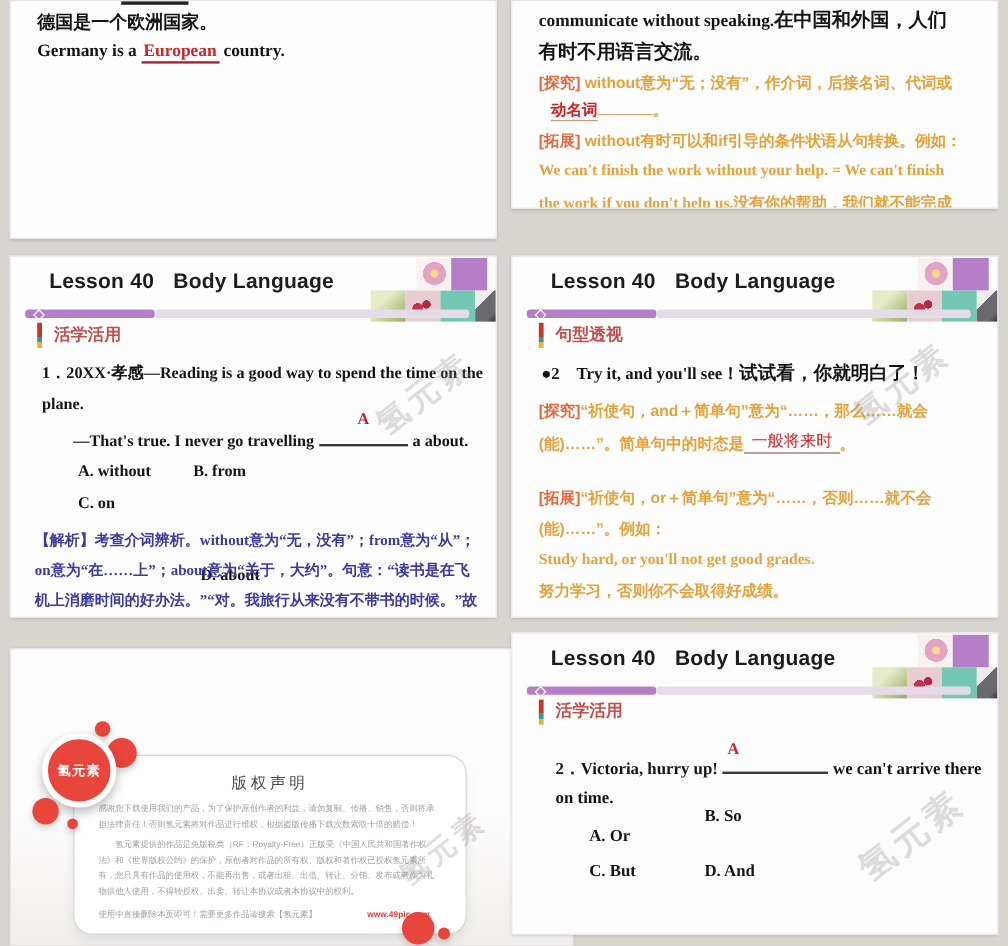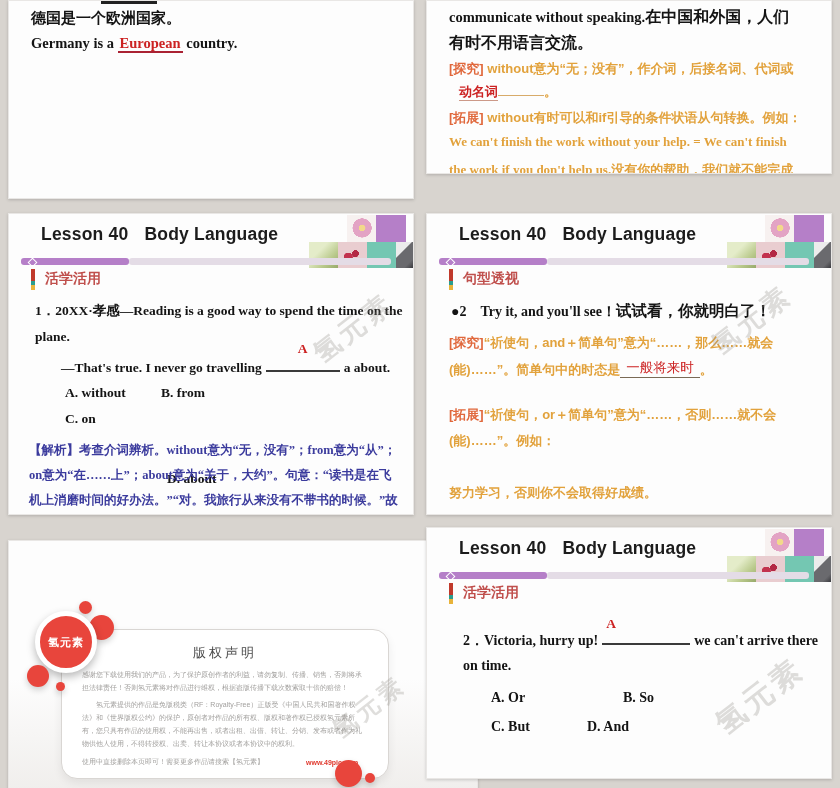--- a/index.html
+++ b/index.html
@@ -147,20 +147,21 @@
   <div class="abs sec-bar"></div>
   <div class="abs sec-label">句型透视</div>
 
   <div class="abs" style="left:24px;top:87px;"><span class="serif q" style="font-size:14px;">●2</span><span style="display:inline-block;width:14px;"></span><span class="serif q" style="font-size:14px;">Try it, and you'll see！</span><span class="cjk" style="font-size:15.5px;color:#141414;">试试看，你就明白了！</span></div>
 
   <div class="abs note" style="left:22px;top:120px;"><span class="tag">[探究]</span><span>“祈使句，and＋简单句”意为“……，那么……就会</span></div>
   <div class="abs note" style="left:22px;top:147px;"><span>(能)……”。简单句中的时态是</span><span class="fill-red">一般将来时</span><span>。</span></div>
 
   <div class="abs note" style="left:22px;top:192px;"><span class="tag">[拓展]</span><span>“祈使句，or＋简单句”意为“……，否则……就不会</span></div>
   <div class="abs note" style="left:22px;top:218px;">(能)……”。例如：</div>
+  <div class="abs serif note" style="left:22px;top:244px;">Study hard, or you'll not get good grades.</div>
   <div class="abs note cjk" style="left:22px;top:270px;">努力学习，否则你不会取得好成绩。</div>
 
   <div class="wm" style="left:278px;top:88px;">氢元素</div>
 </div>
 
 <div class="slide s5">
   <div class="card">
     <div class="card-title">版权声明</div>
     <p>感谢您下载使用我们的产品，为了保护原创作者的利益，请勿复制、传播、销售，否则将承担法律责任！否则氢元素将对作品进行维权，根据盗版传播下载次数索取十倍的赔偿！</p>
     <p class="indent">氢元素提供的作品是免版税类（RF：Royalty-Free）正版受《中国人民共和国著作权法》和《世界版权公约》的保护，原创者对作品的所有权、版权和著作权已授权氢元素所有，您只具有作品的使用权，不能再出售，或者出租、出借、转让、分销、发布或者作为礼物供他人使用，不得转授权、出卖、转让本协议或者本协议中的权利。</p>
@@ -192,18 +193,18 @@
     </div>
   <div class="abs bar-thin"></div>
 
   <div class="abs sec-bar"></div>
   <div class="abs sec-label">活学活用</div>
 
   <div class="abs serif q" style="left:36px;top:102px;font-size:14px;"><span>2．</span><span>Victoria, hurry up!</span><span class="blank6"><span class="online">A</span></span><span>we can't arrive there</span></div>
   <div class="abs serif q" style="left:36px;top:130px;font-size:14px;">on time.</div>
 
   <div class="abs serif q" style="left:64px;top:162px;font-size:14px;">A. Or</div>
-  <div class="abs serif q" style="left:160px;top:162px;font-size:14px;margin-left:36px;">B. So</div>
+  <div class="abs serif q" style="left:160px;top:145px;font-size:14px;">B. So</div>
   <div class="abs serif q" style="left:64px;top:191px;font-size:14px;">C. But</div>
   <div class="abs serif q" style="left:160px;top:191px;font-size:14px;">D. And</div>
 
   <div class="wm" style="left:282px;top:148px;font-size:30px;">氢元素</div>
 </div>
 
 </body></html>

